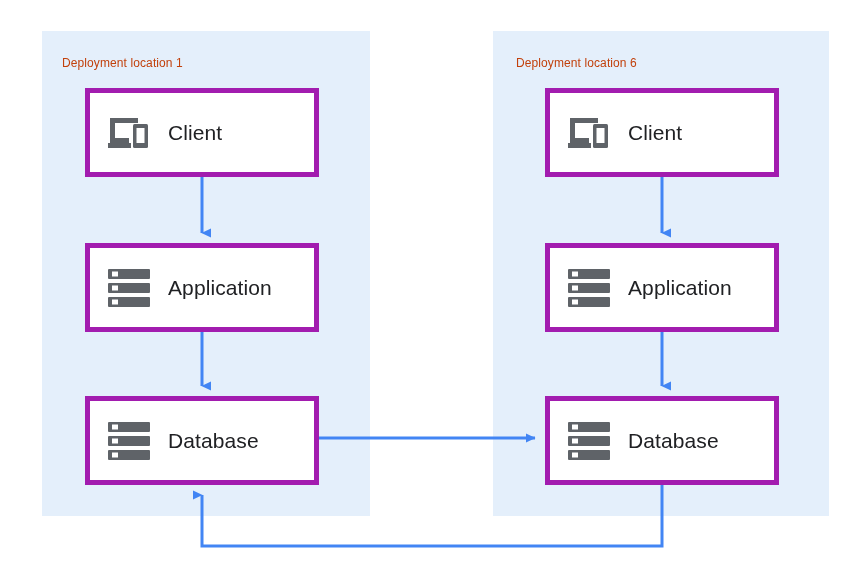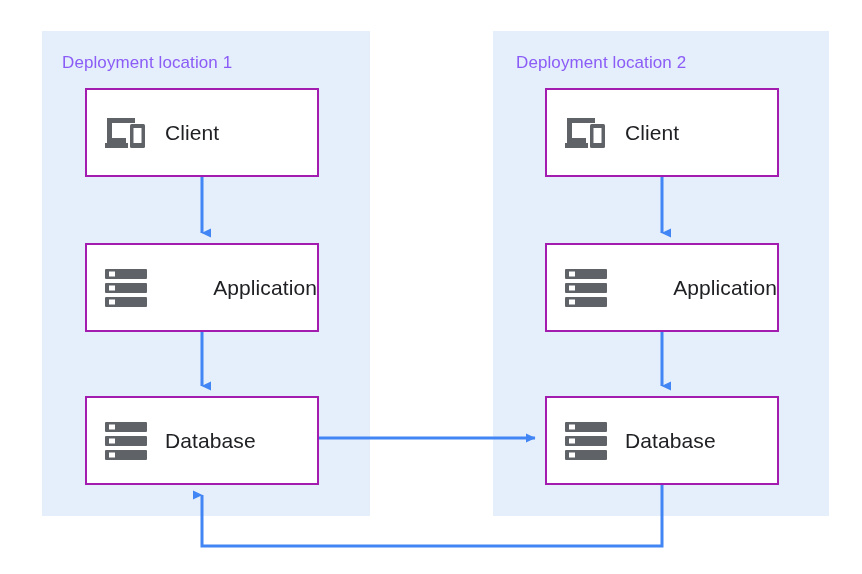--- a/index.html
+++ b/index.html
@@ -23,34 +23,34 @@
   
   .zone {
     position: absolute;
     background: #E4EFFB;
   }
   #zone-1 { left: 42px;  top: 31px; width: 328px; height: 485px; }
   #zone-2 { left: 493px; top: 31px; width: 336px; height: 485px; }
 
   .zone-label {
     position: absolute;
-    font-size: 17px;
+    font-size: 12px;
     line-height: 20px;
-    color: #8b5cf6;
+    color: #c2410c;
     letter-spacing: 0.1px;
     white-space: nowrap;
   }
   #zone-1 .zone-label { left: 20px; top: 22px; }
   #zone-2 .zone-label { left: 23px; top: 22px; }
 
   
   .node {
     position: absolute;
     background: #ffffff;
-    border: 2px solid #a21caf;
+    border: 5px solid #a21caf;
     box-sizing: border-box;
     display: flex;
     align-items: center;
     width: 234px;
     height: 89px;
   }
   .node .icon-slot {
     width: 78px;
     flex: 0 0 78px;
     display: flex;
@@ -61,21 +61,21 @@
     font-size: 21px;
     color: #202124;
     letter-spacing: 0.1px;
     white-space: nowrap;
   }
 
   
   .col-left  { left: 85px; }
   .col-right { left: 545px; }
   .row-client { top: 88px; }
-  .row-app    { top: 243px; justify-content: space-between; }
+  .row-app    { top: 243px; }
   .row-db     { top: 396px; text-align: center; }
 
   
   #arrow-layer {
     position: absolute;
     left: 0; top: 0;
     width: 862px;
     height: 574px;
     pointer-events: none;
   }
@@ -83,21 +83,21 @@
 </head>
 <body>
 
 <div id="canvas">
 
   <div class="zone" id="zone-1">
     <div class="zone-label">Deployment location 1</div>
   </div>
 
   <div class="zone" id="zone-2">
-    <div class="zone-label">Deployment location 2</div>
+    <div class="zone-label">Deployment location 6</div>
   </div>
 
   <svg id="arrow-layer" viewBox="0 0 862 574">
     <defs>
       <marker id="ah-down" markerWidth="10" markerHeight="10" refX="5" refY="9" orient="auto" markerUnits="userSpaceOnUse">
         <path d="M0.6,0 L9.4,0 L5,9.6 Z" fill="#4285F4"></path>
       </marker>
       <marker id="ah-right" markerWidth="10" markerHeight="10" refX="9" refY="5" orient="auto" markerUnits="userSpaceOnUse">
         <path d="M0,0.6 L0,9.4 L9.6,5 Z" fill="#4285F4"></path>
       </marker>

